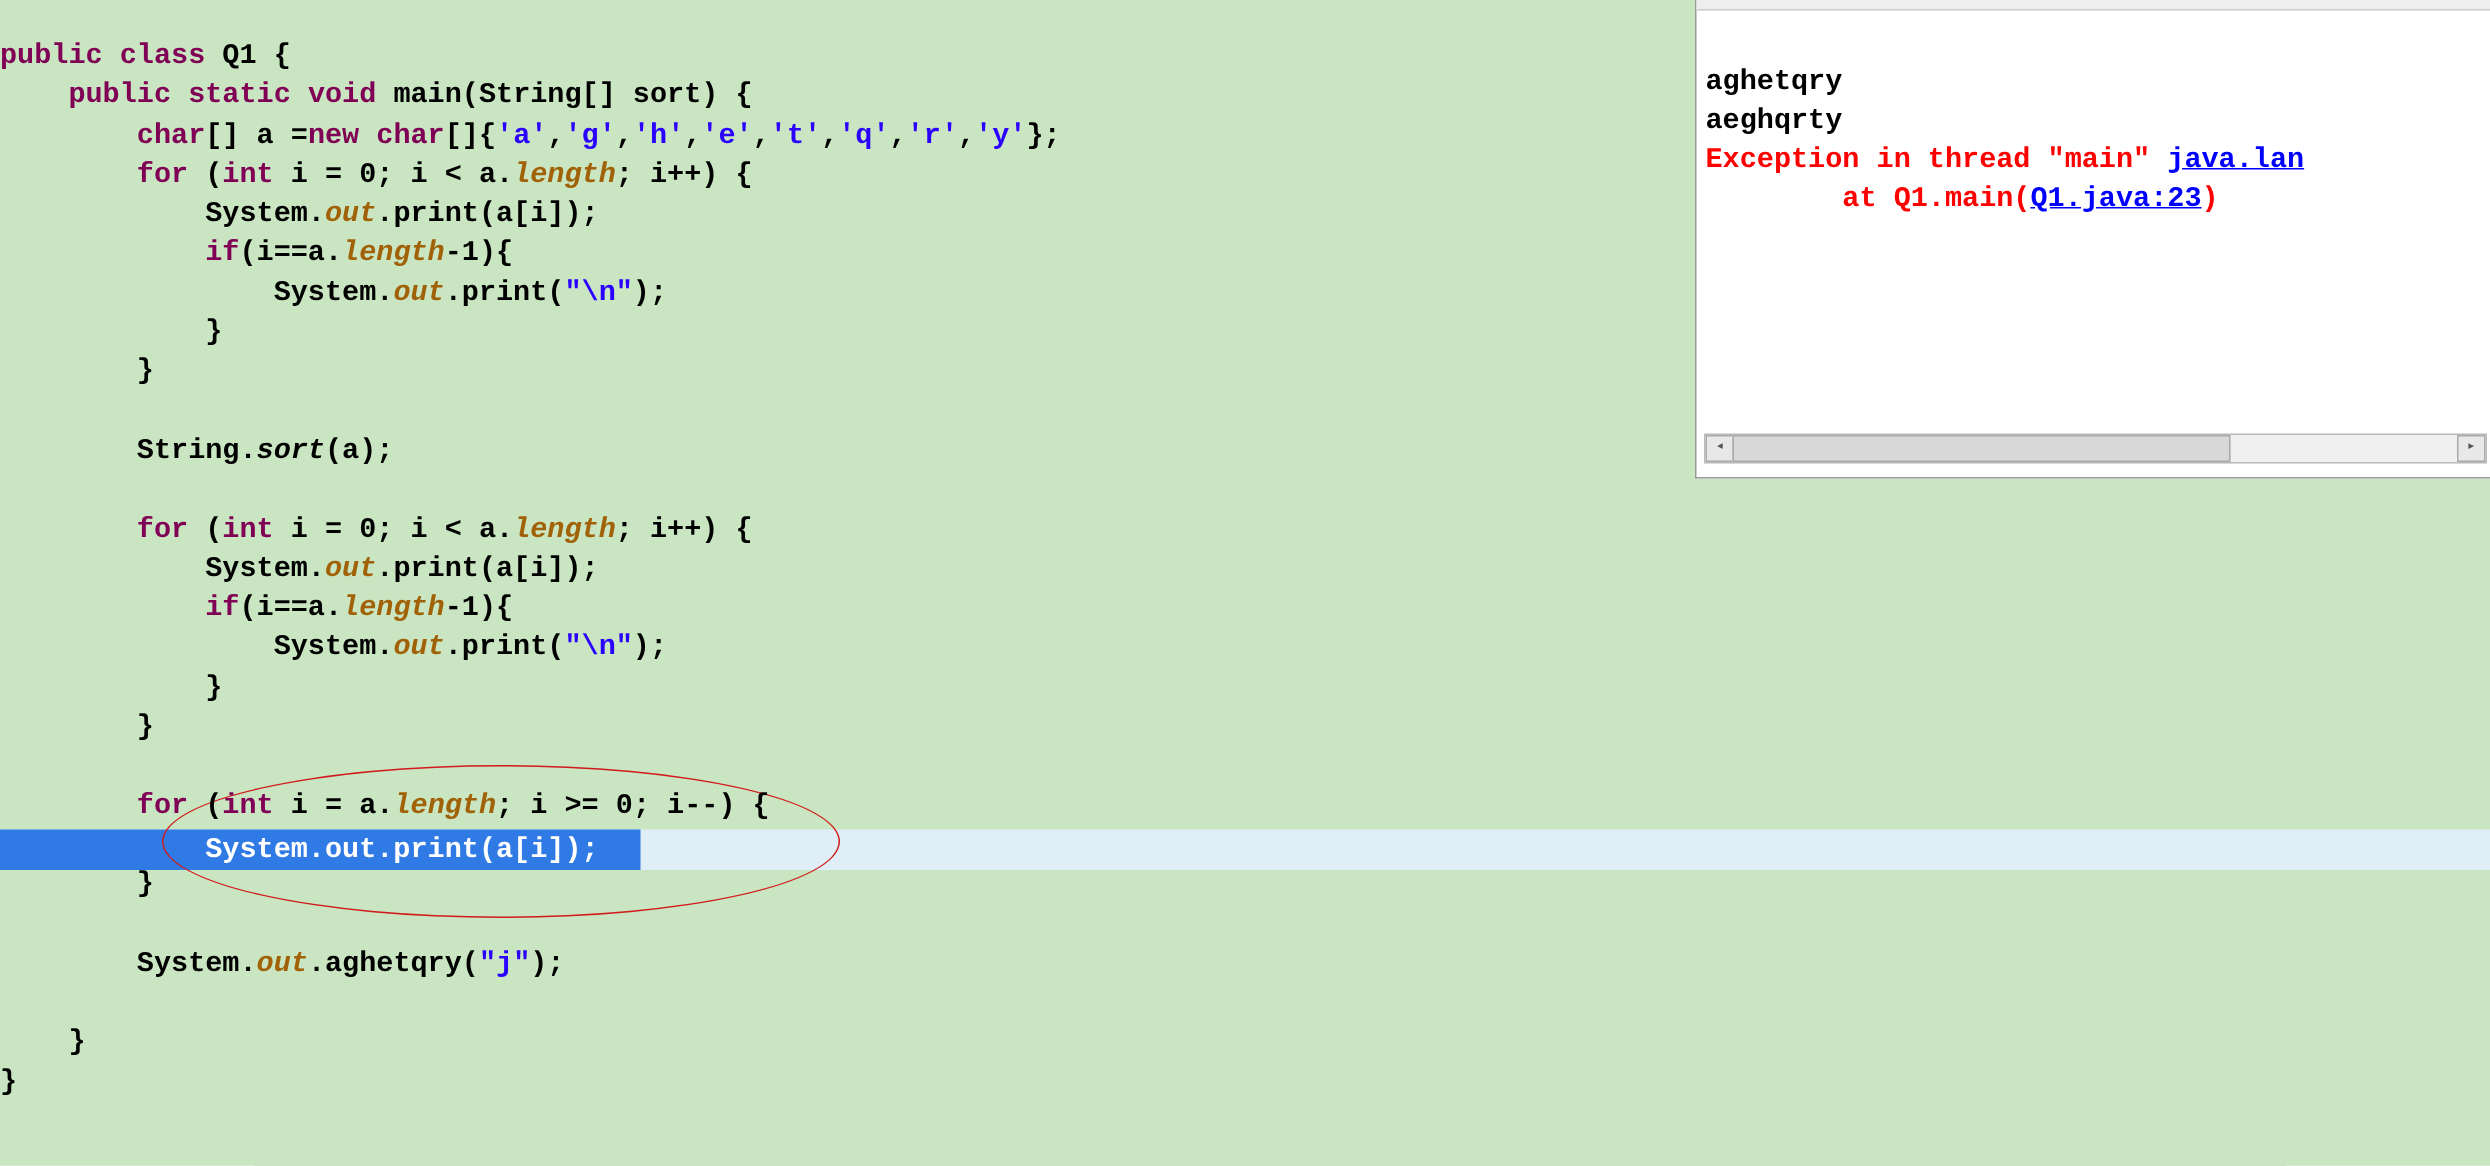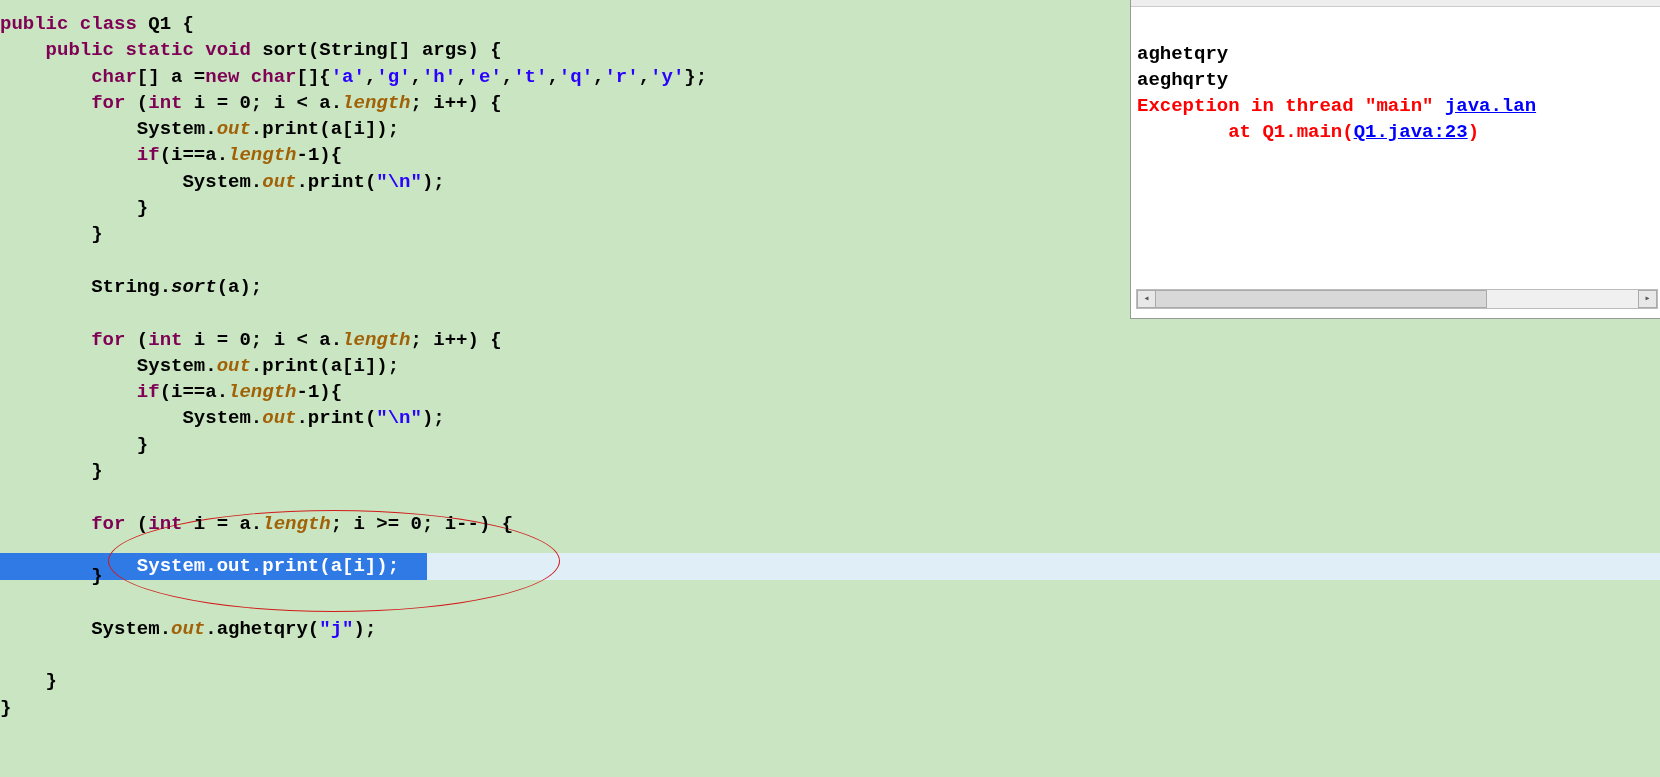--- a/index.html
+++ b/index.html
@@ -27,23 +27,23 @@
 </head>
 <body>
 
 <div class="editor">
 
   <div class="highlight-line"></div>
   <div class="sel" style="width:427px;"></div>
 
   <div class="ellipse" style="left:108px;top:510px;width:450px;height:100px;"></div>
 
-  <div style="position:absolute;left:0;top:11px;">
+  <div style="position:absolute;left:0;top:24px;">
     <div class="line"><span class="kw">public</span><span class="kw"> class</span><span class="normal"> Q1 {</span></div>
-    <div class="line"><span class="kw">    public</span><span class="kw"> static</span><span class="kw"> void</span><span class="normal"> sort(String[] args) {</span></div>
+    <div class="line"><span class="kw">    public</span><span class="kw"> static</span><span class="kw"> void</span><span class="normal"> main(String[] sort) {</span></div>
     <div class="line"><span class="kw">        char</span><span class="normal">[] a =</span><span class="kw">new</span><span class="kw"> char</span><span class="normal">[]{</span><span class="str">'a'</span><span class="normal">,</span><span class="str">'g'</span><span class="normal">,</span><span class="str">'h'</span><span class="normal">,</span><span class="str">'e'</span><span class="normal">,</span><span class="str">'t'</span><span class="normal">,</span><span class="str">'q'</span><span class="normal">,</span><span class="str">'r'</span><span class="normal">,</span><span class="str">'y'</span><span class="normal">};</span></div>
     <div class="line"><span class="kw">        for</span><span class="normal"> (</span><span class="kw">int</span><span class="normal"> i = 0; i &lt; a.</span><span class="field">length</span><span class="normal">; i++) {</span></div>
     <div class="line"><span class="normal">            System.</span><span class="field">out</span><span class="normal">.print(a[i]);</span></div>
     <div class="line"><span class="kw">            if</span><span class="normal">(i==a.</span><span class="field">length</span><span class="normal">-1){</span></div>
     <div class="line"><span class="normal">                System.</span><span class="field">out</span><span class="normal">.print(</span><span class="str">"\n"</span><span class="normal">);</span></div>
     <div class="line normal">            }</div>
     <div class="line normal">        }</div>
     <div class="line normal"></div>
     <div class="line"><span class="normal">        String.</span><span class="method-i">sort</span><span class="normal">(a);</span></div>
     <div class="line normal"></div>

